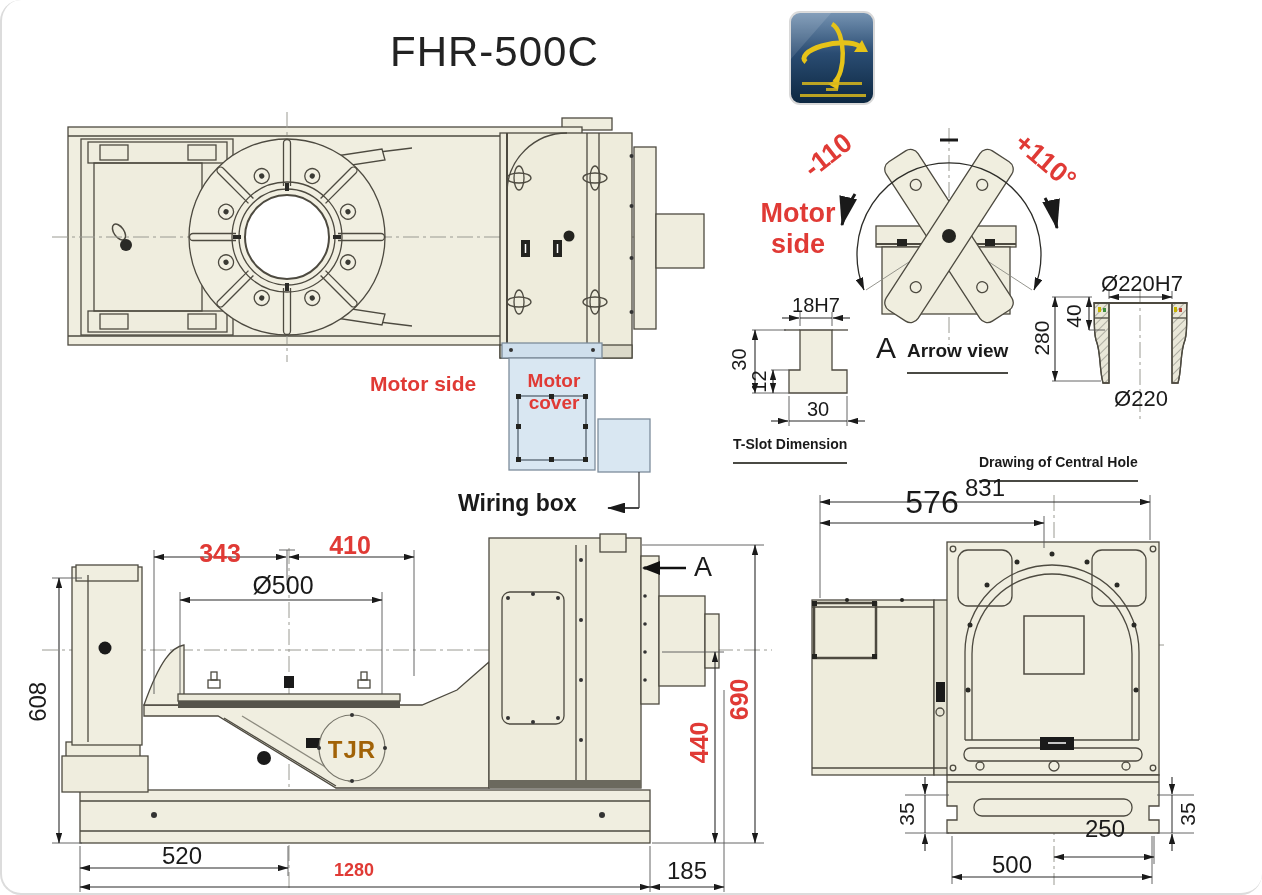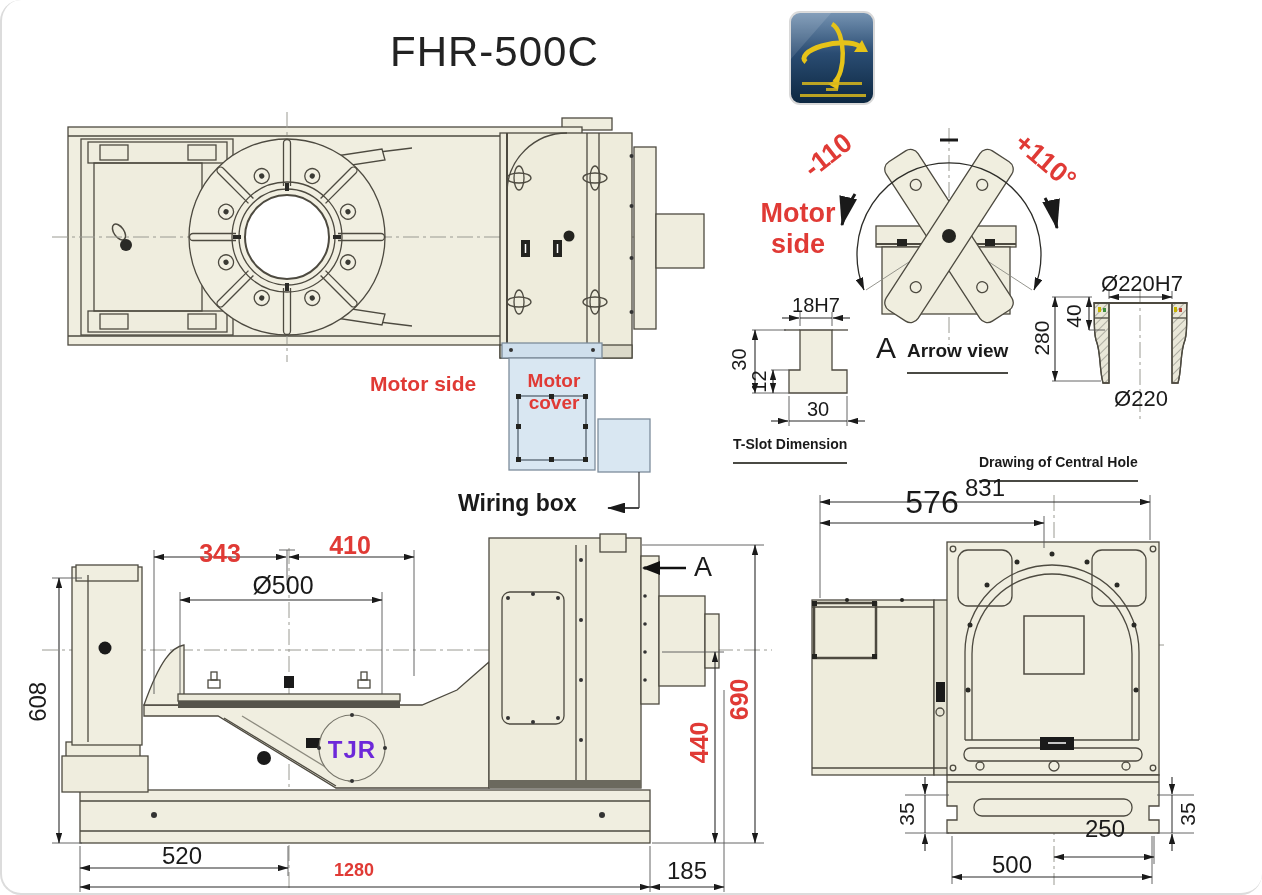--- a/index.html
+++ b/index.html
@@ -535,21 +535,21 @@
 <div class="lbl red ctr" style="left:188px;top:531px;width:60px;font-size:25px;margin-top:8px;">343</div>
 <div class="lbl red ctr" style="left:318px;top:531px;width:60px;font-size:25px;">410</div>
 <div class="lbl ctr" style="left:241px;top:571px;width:80px;font-size:25px;">Ø500</div>
 <div class="lbl ctr rot" style="left:6px;top:688px;width:60px;font-size:24px;">608</div>
 <div class="lbl red ctr rot" style="left:707px;top:685px;width:60px;font-size:25px;">690</div>
 <div class="lbl red ctr rot" style="left:667px;top:728px;width:60px;font-size:25px;">440</div>
 <div class="lbl" style="left:692px;top:552px;font-size:27px;">A</div>
 <div class="lbl ctr" style="left:150px;top:842px;width:60px;font-size:24px;">520</div>
 <div class="lbl red ctr" style="left:312px;top:860px;width:80px;font-size:18px;">1280</div>
 <div class="lbl ctr" style="left:655px;top:857px;width:60px;font-size:24px;">185</div>
-<div class="lbl ctr" style="left:320px;top:736px;width:60px;font-size:24px;font-weight:700;color:#6d28d9;letter-spacing:1px;">TJR</div>
+<div class="lbl ctr" style="left:320px;top:736px;width:60px;font-size:24px;font-weight:700;color:#a16207;letter-spacing:1px;">TJR</div>
 
 <div class="lbl ctr" style="left:943px;top:474px;width:80px;font-size:24px;">831</div>
 <div class="lbl ctr" style="left:890px;top:484px;width:80px;font-size:32px;">576</div>
 <div class="lbl ctr" style="left:1073px;top:815px;width:60px;font-size:24px;">250</div>
 <div class="lbl ctr" style="left:970px;top:851px;width:80px;font-size:24px;">500</div>
 <div class="lbl ctr rot" style="left:875px;top:802px;width:60px;font-size:21px;">35</div>
 <div class="lbl ctr rot" style="left:1156px;top:802px;width:60px;font-size:21px;">35</div>
 
 </div>
 

